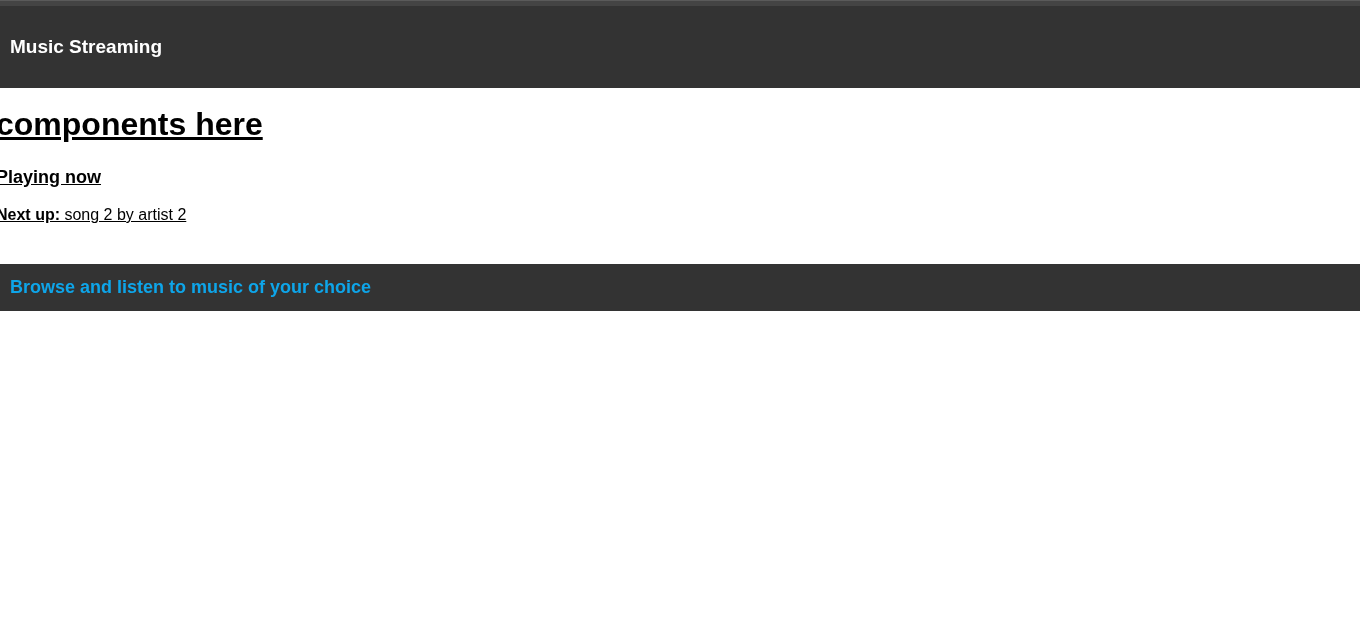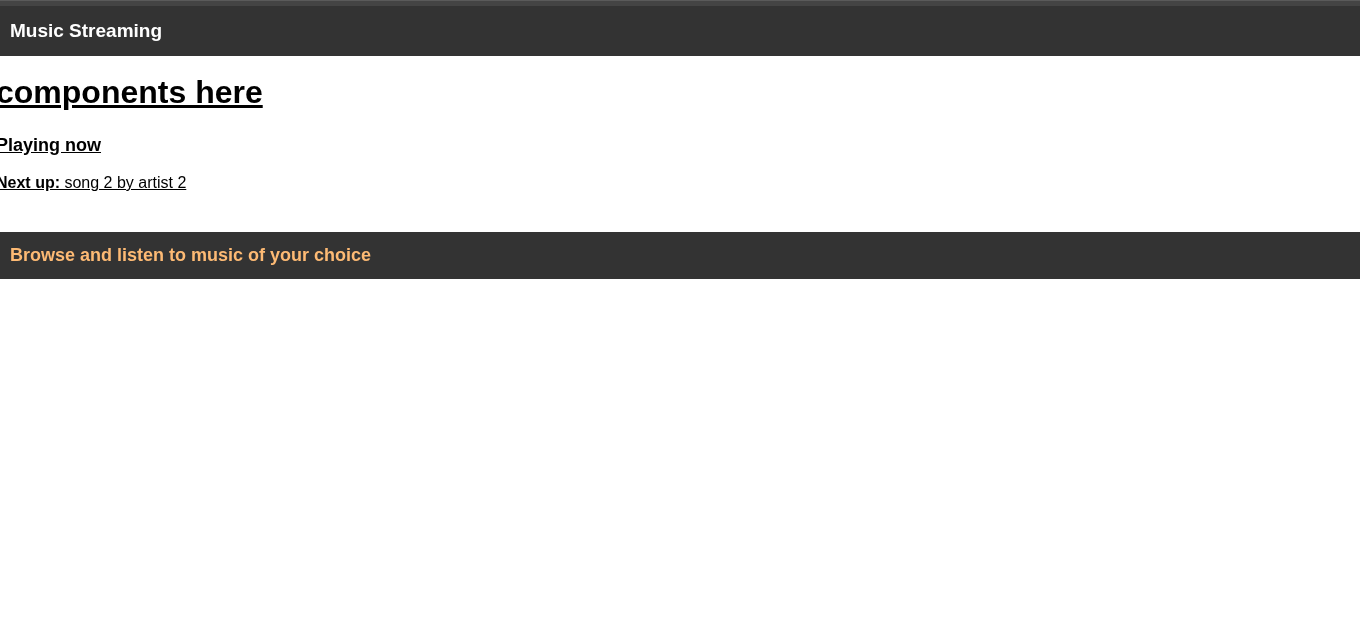--- a/index.html
+++ b/index.html
@@ -15,21 +15,21 @@
     }
     .top-border {
       width: 100%;
       height: 6px;
       background: #444444;
       border-top: 1px solid #5a5a5a;
     }
     header.navbar {
       background: #333333;
       color: #ffffff;
-      padding: 14px 10px;
+      padding: 30px 10px;
     }
     header.navbar .brand {
       font-size: 19px;
       font-weight: bold;
     }
     main.content {
       padding: 18px 0 20px 0;
       text-decoration: underline;
     }
     main.content h1 {
@@ -47,21 +47,21 @@
     main.content p.next-up {
       font-size: 16px;
       margin-bottom: 20px;
       margin-left: -4px;
     }
     main.content p.next-up .label {
       font-weight: 700;
     }
     footer.footer {
       background: #333333;
-      color: #fdba74;
+      color: #0ea5e9;
       padding: 13px 10px;
     }
     footer.footer .footer-text {
       font-size: 18px;
       font-weight: 700;
     }
   </style>
 </head>
 <body>
 

